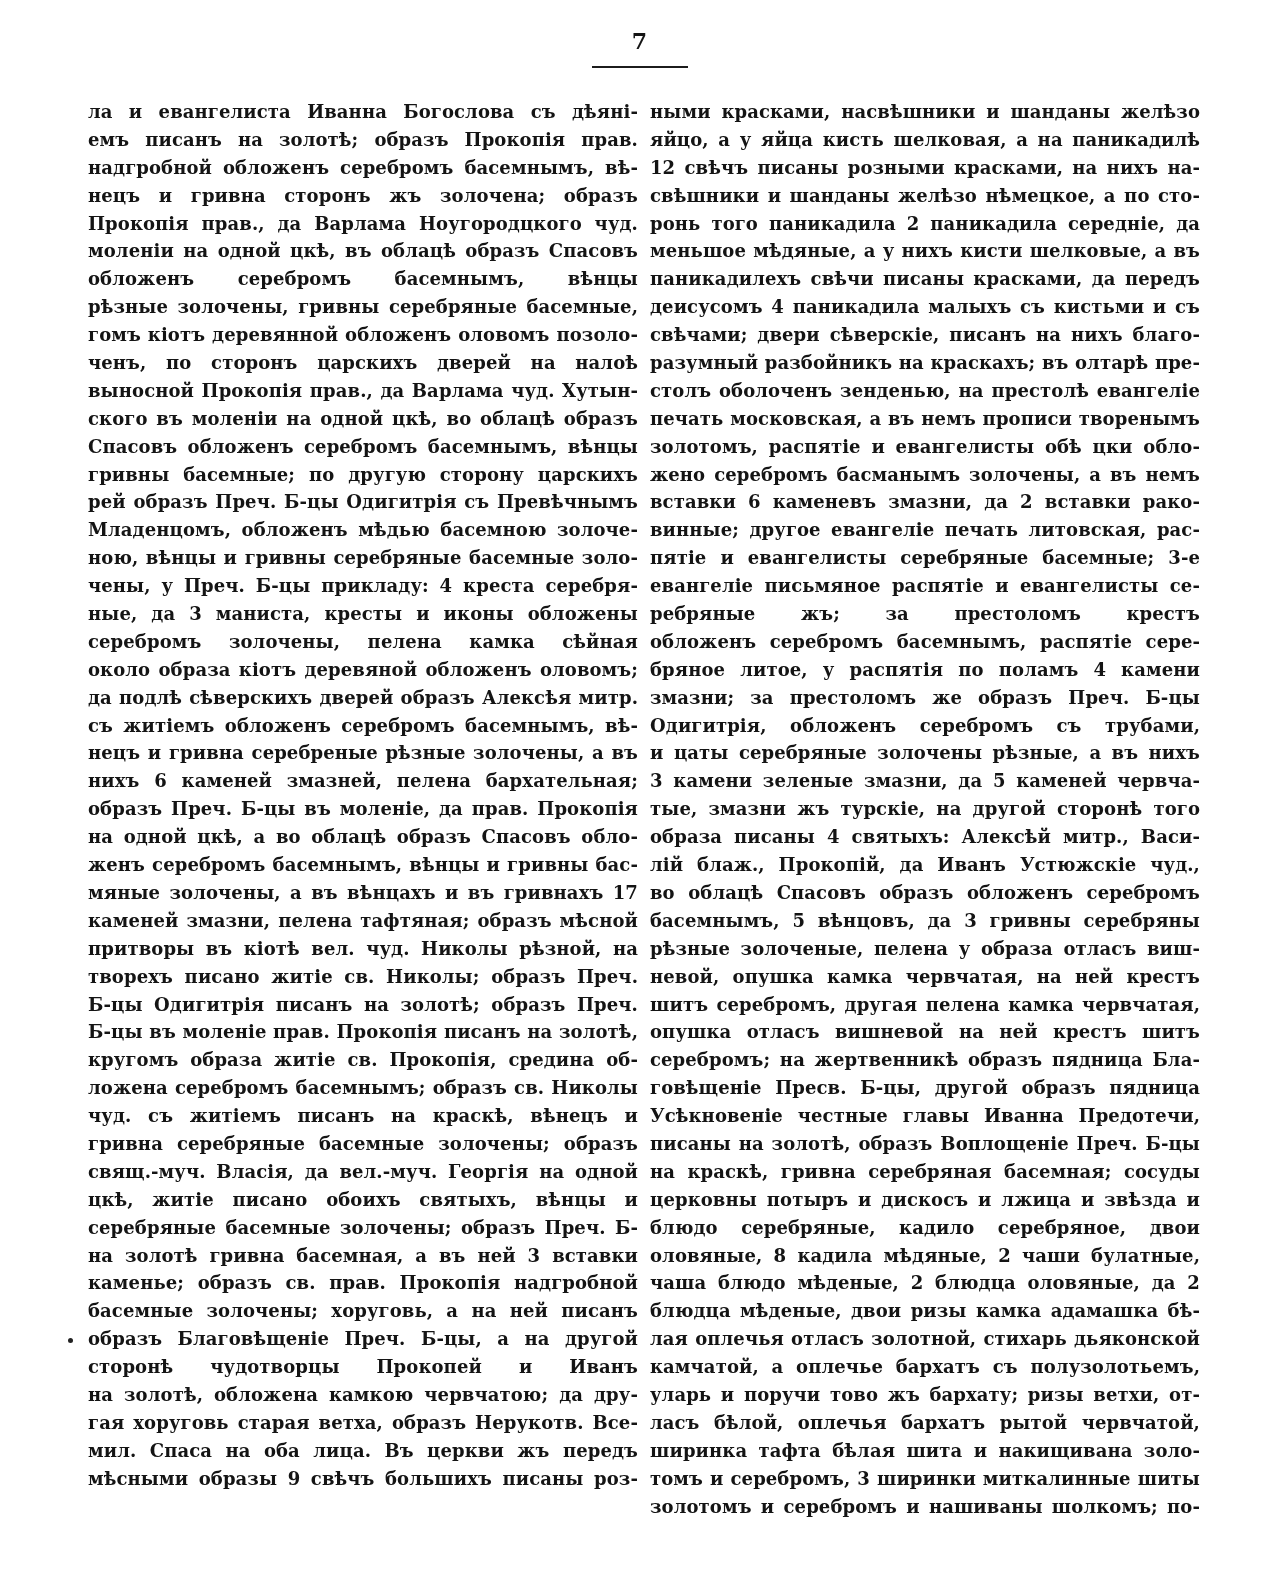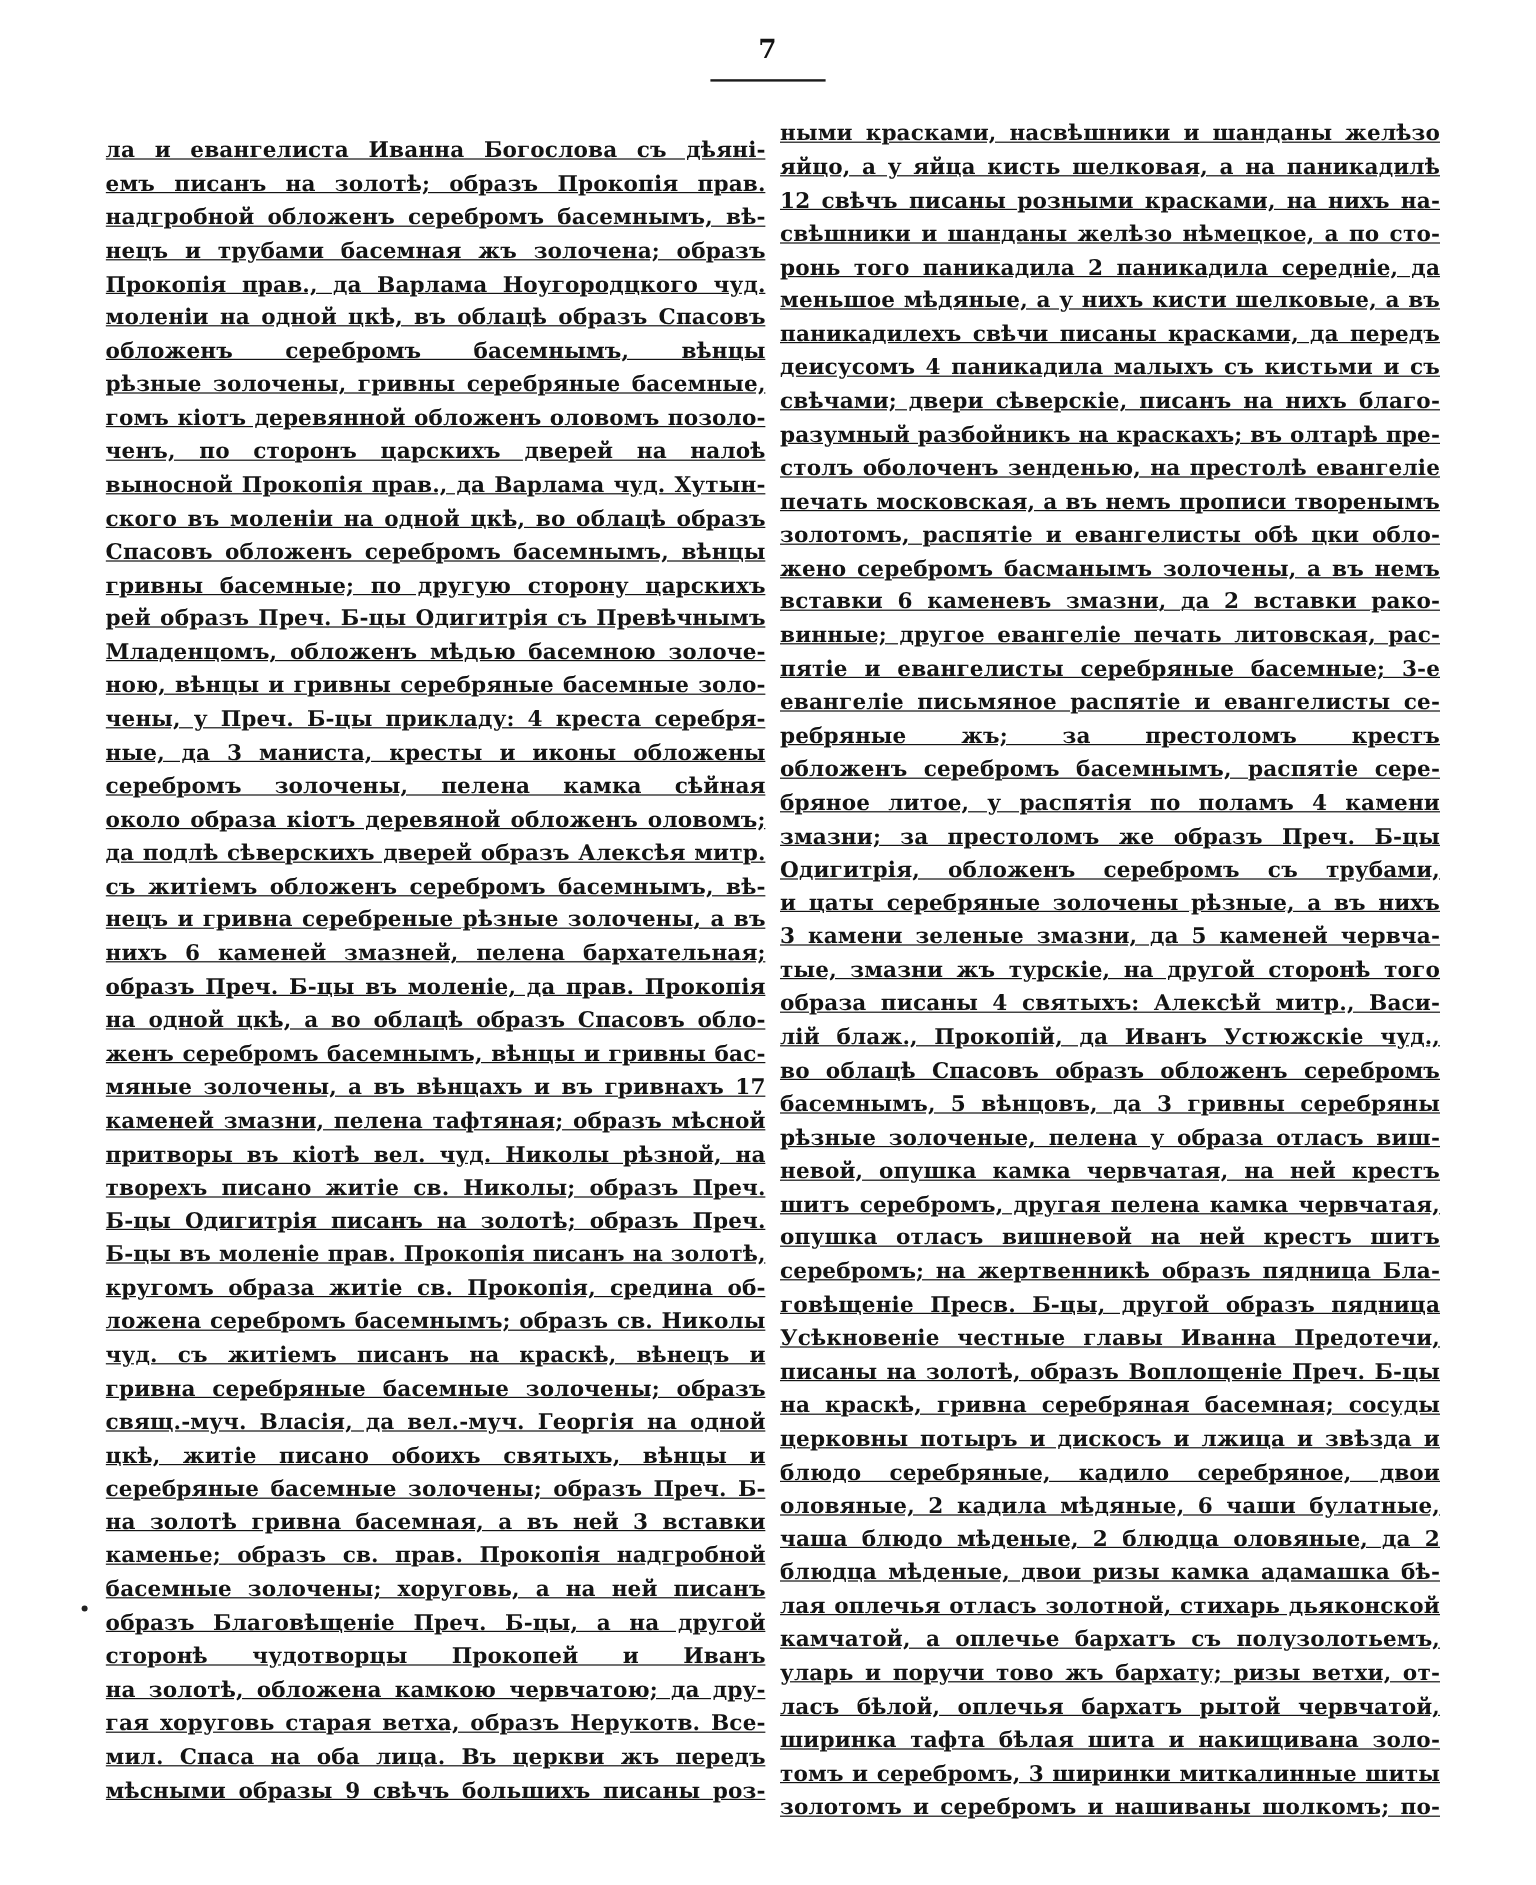--- a/index.html
+++ b/index.html
@@ -37,22 +37,21 @@
     transform: translateX(-50%);
     width: 96px;
     height: 0;
     border-top: 2px solid #1c1c1c;
   }
   .columns {
     position: absolute;
     top: 98px;
     left: 88px;
     display: flex;
-    align-items: center;
-    text-decoration: underline;
+    align-items: flex-start;
   }
   .col {
     width: 550px;
   }
   .col-left { padding-right: 10px; }
   .col-right { padding-left: 0; }
   .divider {
     width: 0;
     border-left: 2px solid #1a1a1a;
   }
@@ -87,21 +86,21 @@
   <div class="pagenum-rule"></div>
 
   <div class="margin-mark"></div>
 
   <div class="columns">
 
     <div class="col col-left">
         <div class="line">ла и евангелиста Иванна Богослова съ дѣяні-</div>
         <div class="line">емъ писанъ на золотѣ; образъ Прокопія прав.</div>
         <div class="line">надгробной обложенъ серебромъ басемнымъ, вѣ-</div>
-        <div class="line">нецъ и трубами басемная жъ золочена; образъ</div>
+        <div class="line">нецъ и гривна сторонъ жъ золочена; образъ</div>
         <div class="line">Прокопія прав., да Варлама Ноугородцкого чуд. въ</div>
         <div class="line">моленіи на одной цкѣ, въ облацѣ образъ Спасовъ</div>
         <div class="line">обложенъ серебромъ басемнымъ, вѣнцы серебреные</div>
         <div class="line">рѣзные золочены, гривны серебряные басемные, а въ</div>
         <div class="line">гомъ кіотъ деревянной обложенъ оловомъ позоло-</div>
         <div class="line">ченъ, по сторонъ царскихъ дверей на налоѣ образъ</div>
         <div class="line">выносной Прокопія прав., да Варлама чуд. Хутын-</div>
         <div class="line">ского въ моленіи на одной цкѣ, во облацѣ образъ</div>
         <div class="line">Спасовъ обложенъ серебромъ басемнымъ, вѣнцы и</div>
         <div class="line">гривны басемные; по другую сторону царскихъ две-</div>
@@ -180,21 +179,21 @@
         <div class="line">невой, опушка камка червчатая, на ней крестъ</div>
         <div class="line">шитъ серебромъ, другая пелена камка червчатая,</div>
         <div class="line">опушка отласъ вишневой на ней крестъ шитъ</div>
         <div class="line">серебромъ; на жертвенникѣ образъ пядница Бла-</div>
         <div class="line">говѣщеніе Пресв. Б-цы, другой образъ пядница</div>
         <div class="line">Усѣкновеніе честные главы Иванна Предотечи, оба</div>
         <div class="line">писаны на золотѣ, образъ Воплощеніе Преч. Б-цы</div>
         <div class="line">на краскѣ, гривна серебряная басемная; сосуды</div>
         <div class="line">церковны потыръ и дискосъ и лжица и звѣзда и</div>
         <div class="line">блюдо серебряные, кадило серебряное, двои сосуды</div>
-        <div class="line">оловяные, 2 кадила мѣдяные, 6 чаши булатные,</div>
+        <div class="line">оловяные, 8 кадила мѣдяные, 2 чаши булатные,</div>
         <div class="line">чаша блюдо мѣденые, 2 блюдца оловяные, да 2</div>
         <div class="line">блюдца мѣденые, двои ризы камка адамашка бѣ-</div>
         <div class="line">лая оплечья отласъ золотной, стихарь дьяконской</div>
         <div class="line">камчатой, а оплечье бархатъ съ полузолотьемъ,</div>
         <div class="line">уларь и поручи тово жъ бархату; ризы ветхи, от-</div>
         <div class="line">ласъ бѣлой, оплечья бархатъ рытой червчатой,</div>
         <div class="line">ширинка тафта бѣлая шита и накищивана золо-</div>
         <div class="line">томъ и серебромъ, 3 ширинки миткалинные шиты</div>
         <div class="line">золотомъ и серебромъ и нашиваны шолкомъ; по-</div>
       </div>

